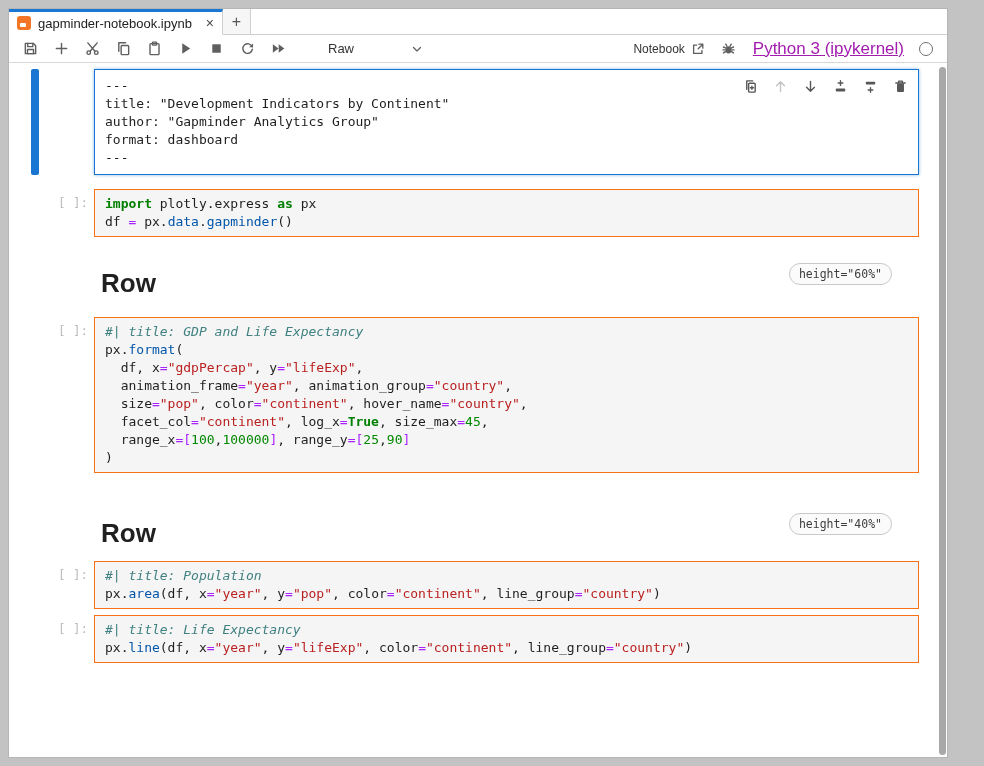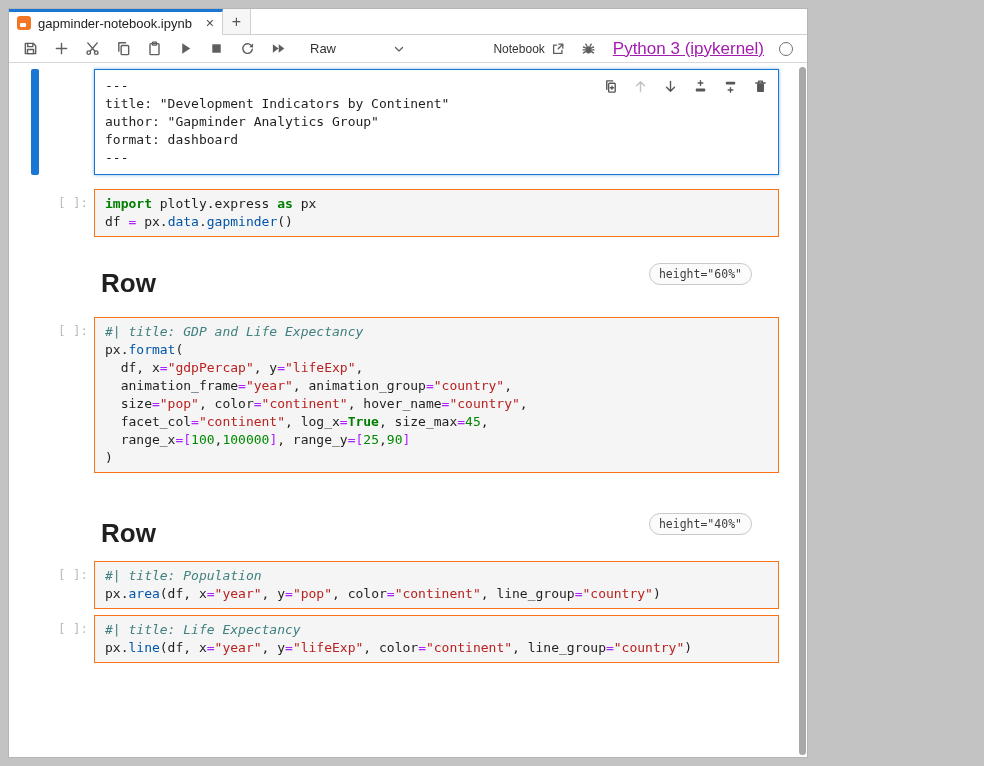--- a/index.html
+++ b/index.html
@@ -1,20 +1,20 @@
 <!DOCTYPE html>
 <html><head>
 <meta charset="utf-8">
 <style>
   * { margin:0; padding:0; box-sizing:border-box; }
   html,body { width:984px; height:766px; }
   body { font-family:"Liberation Sans", sans-serif; background:#c3c3c3; position:relative; }
 
   .frame { position:absolute; inset:0; background:#c3c3c3; }
-  .window { position:absolute; left:8px; top:8px; width:800px; height:750px;
+  .window { position:absolute; left:8px; top:8px; width:940px; height:750px;
             background:#fff; border:1px solid #b5b5b5; overflow:hidden; }
 
   
   .tabbar { height:26px; display:flex; align-items:stretch; background:#fff;
             border-bottom:1px solid #cfcfcf; }
   .tab-active { width:214px; display:flex; align-items:center; gap:7px; padding:0 8px;
                 background:#fff; border-top:3px solid #1976d2; border-right:1px solid #cfcfcf;
                 margin-bottom:-1px; border-bottom:1px solid #fff; }
   .nb-icon { width:14px; height:14px; background:#f37626; border-radius:3px; position:relative; flex:0 0 auto; }
   .nb-icon::after { content:""; position:absolute; left:3px; bottom:3px; width:6px; height:4px; background:#fff; border-radius:1px; }
@@ -24,21 +24,21 @@
              background:#f6f6f6; border-right:1px solid #cfcfcf; color:#555; font-size:16px; }
 
   
   .toolbar { height:28px; display:flex; align-items:center; padding:0 14px 0 12px;
              border-bottom:1px solid #d8d8d8; background:#fff; }
   .tb-btn { width:18px; height:18px; display:flex; align-items:center; justify-content:center;
             margin-right:13px; cursor:pointer; }
   .tb-btn svg { width:15px; height:15px; }
   .stroke { fill:none; stroke:#5f5f5f; stroke-width:1.5; stroke-linecap:round; stroke-linejoin:round; }
   .fillg  { fill:#5f5f5f; stroke:none; }
-  .cell-type-select { margin-left:10px; width:96px; display:flex; align-items:center;
+  .cell-type-select { margin-left:28px; width:96px; display:flex; align-items:center;
                       justify-content:space-between; font-size:13px; color:#333; cursor:pointer; }
   .toolbar-right { margin-left:auto; display:flex; align-items:center; gap:15px; }
   .tb-label { font-size:12px; color:#333; }
   .nb-ext { display:flex; align-items:center; gap:6px; cursor:pointer; }
   .kernel-name { font-size:17px; color:#a21caf; cursor:pointer;text-decoration:underline; }
   .kernel-circle { width:14px; height:14px; border:1.4px solid #6f6f6f; border-radius:50%; }
 
   
   .notebook { position:relative; height:696px; background:#fff; overflow:hidden; }
   .scrollbar-thumb { position:absolute; right:1px; top:4px; bottom:4px; width:7px;

